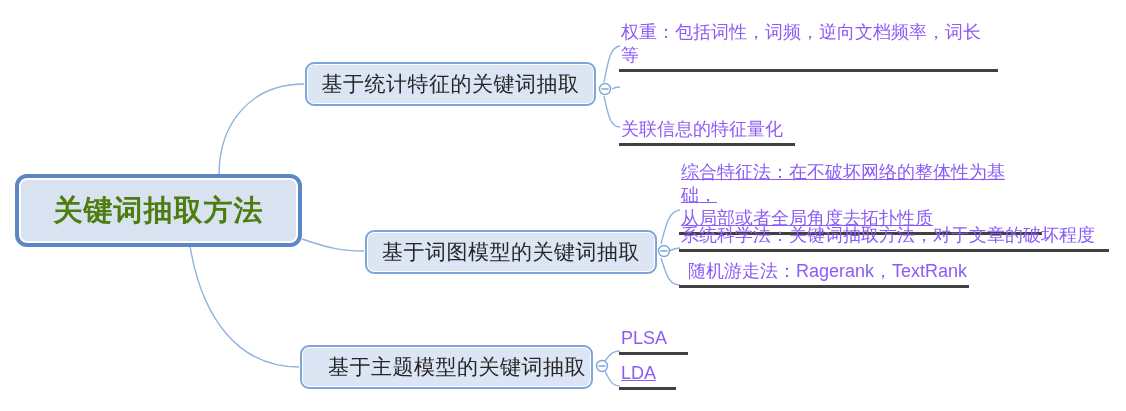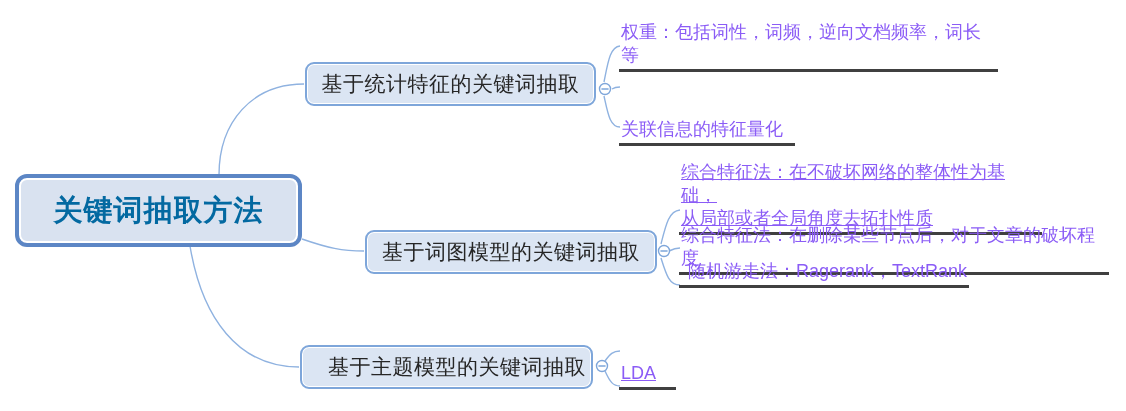--- a/index.html
+++ b/index.html
@@ -16,21 +16,21 @@
   .toggle-minus{stroke:#7EA6DA;stroke-width:1.6;stroke-linecap:round;}
 
   .root-node{
     position:absolute;left:15px;top:174px;width:287px;height:73px;
     background:#D9E2F0;
     border:4px solid #5C86C5;
     border-radius:12px;
     box-shadow:inset 0 0 0 2px #ffffff;
     box-sizing:border-box;
     display:flex;align-items:center;justify-content:center;
-    color:#0369a1;font-size:29px;font-weight:bold;letter-spacing:1px;
+    color:#4d7c0f;font-size:29px;font-weight:bold;letter-spacing:1px;
     cursor:default;
   }
   .branch-node{
     position:absolute;height:44px;
     background:#DBE5F3;
     border:2px solid #7EA6DA;
     border-radius:9px;
     box-shadow:inset 0 0 0 1px #ffffff;
     box-sizing:border-box;
     display:flex;align-items:center;justify-content:center;
@@ -110,18 +110,19 @@
   </div>
   <div class="branch-node branch-3">
     <span>基于主题模型的关键词抽取</span>
   </div>
 
   <div class="leaf leaf-1-1">权重：包括词性，词频，逆向文档频率，词长等</div>
   <div class="leaf leaf-1-3">关联信息的特征量化</div>
 
   <div class="leaf leaf-2-1">综合特征法：在不破坏网络的整体性为基础，
 从局部或者全局角度去拓扑性质</div>
-  <div class="leaf leaf-2-2">综合特征法：在删除某些节点后，对于文章的破坏程度</div>
+  <div class="leaf leaf-2-2">系统科学法：关键词抽取方法，对于文章的破坏程度</div>
   <div class="leaf leaf-2-3">随机游走法：Ragerank，TextRank</div>
 
+  <div class="leaf leaf-3-1">PLSA</div>
   <div class="leaf leaf-3-2">LDA</div>
 
 </div>
 
 </body></html>

